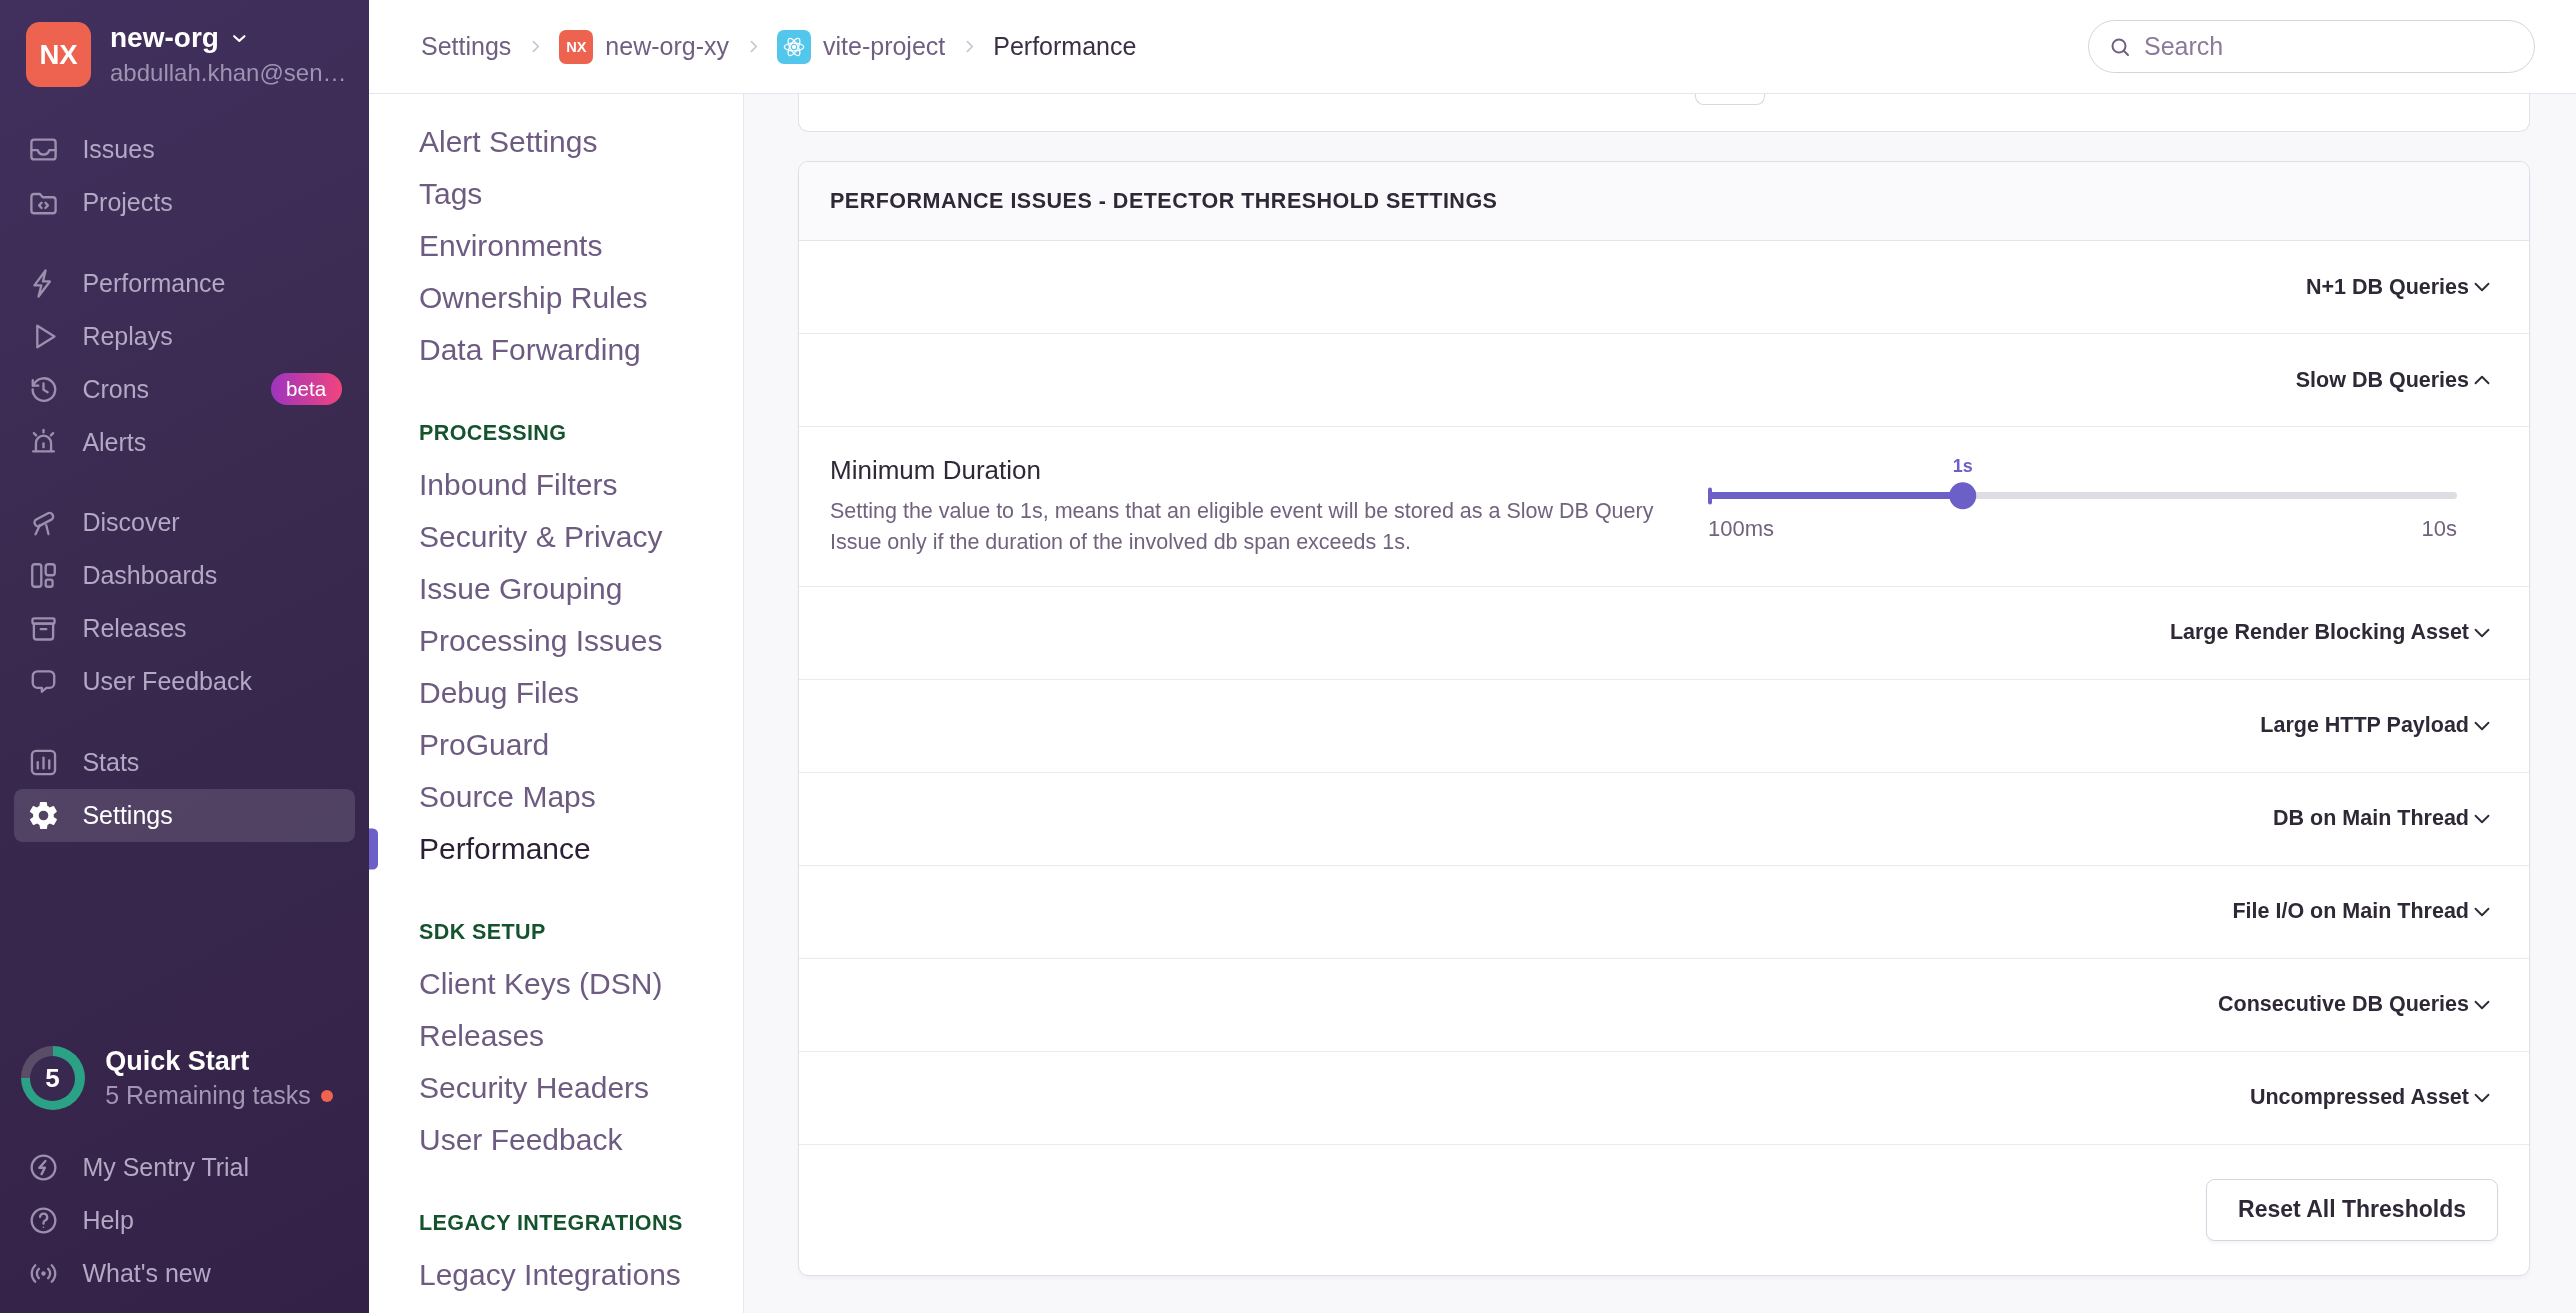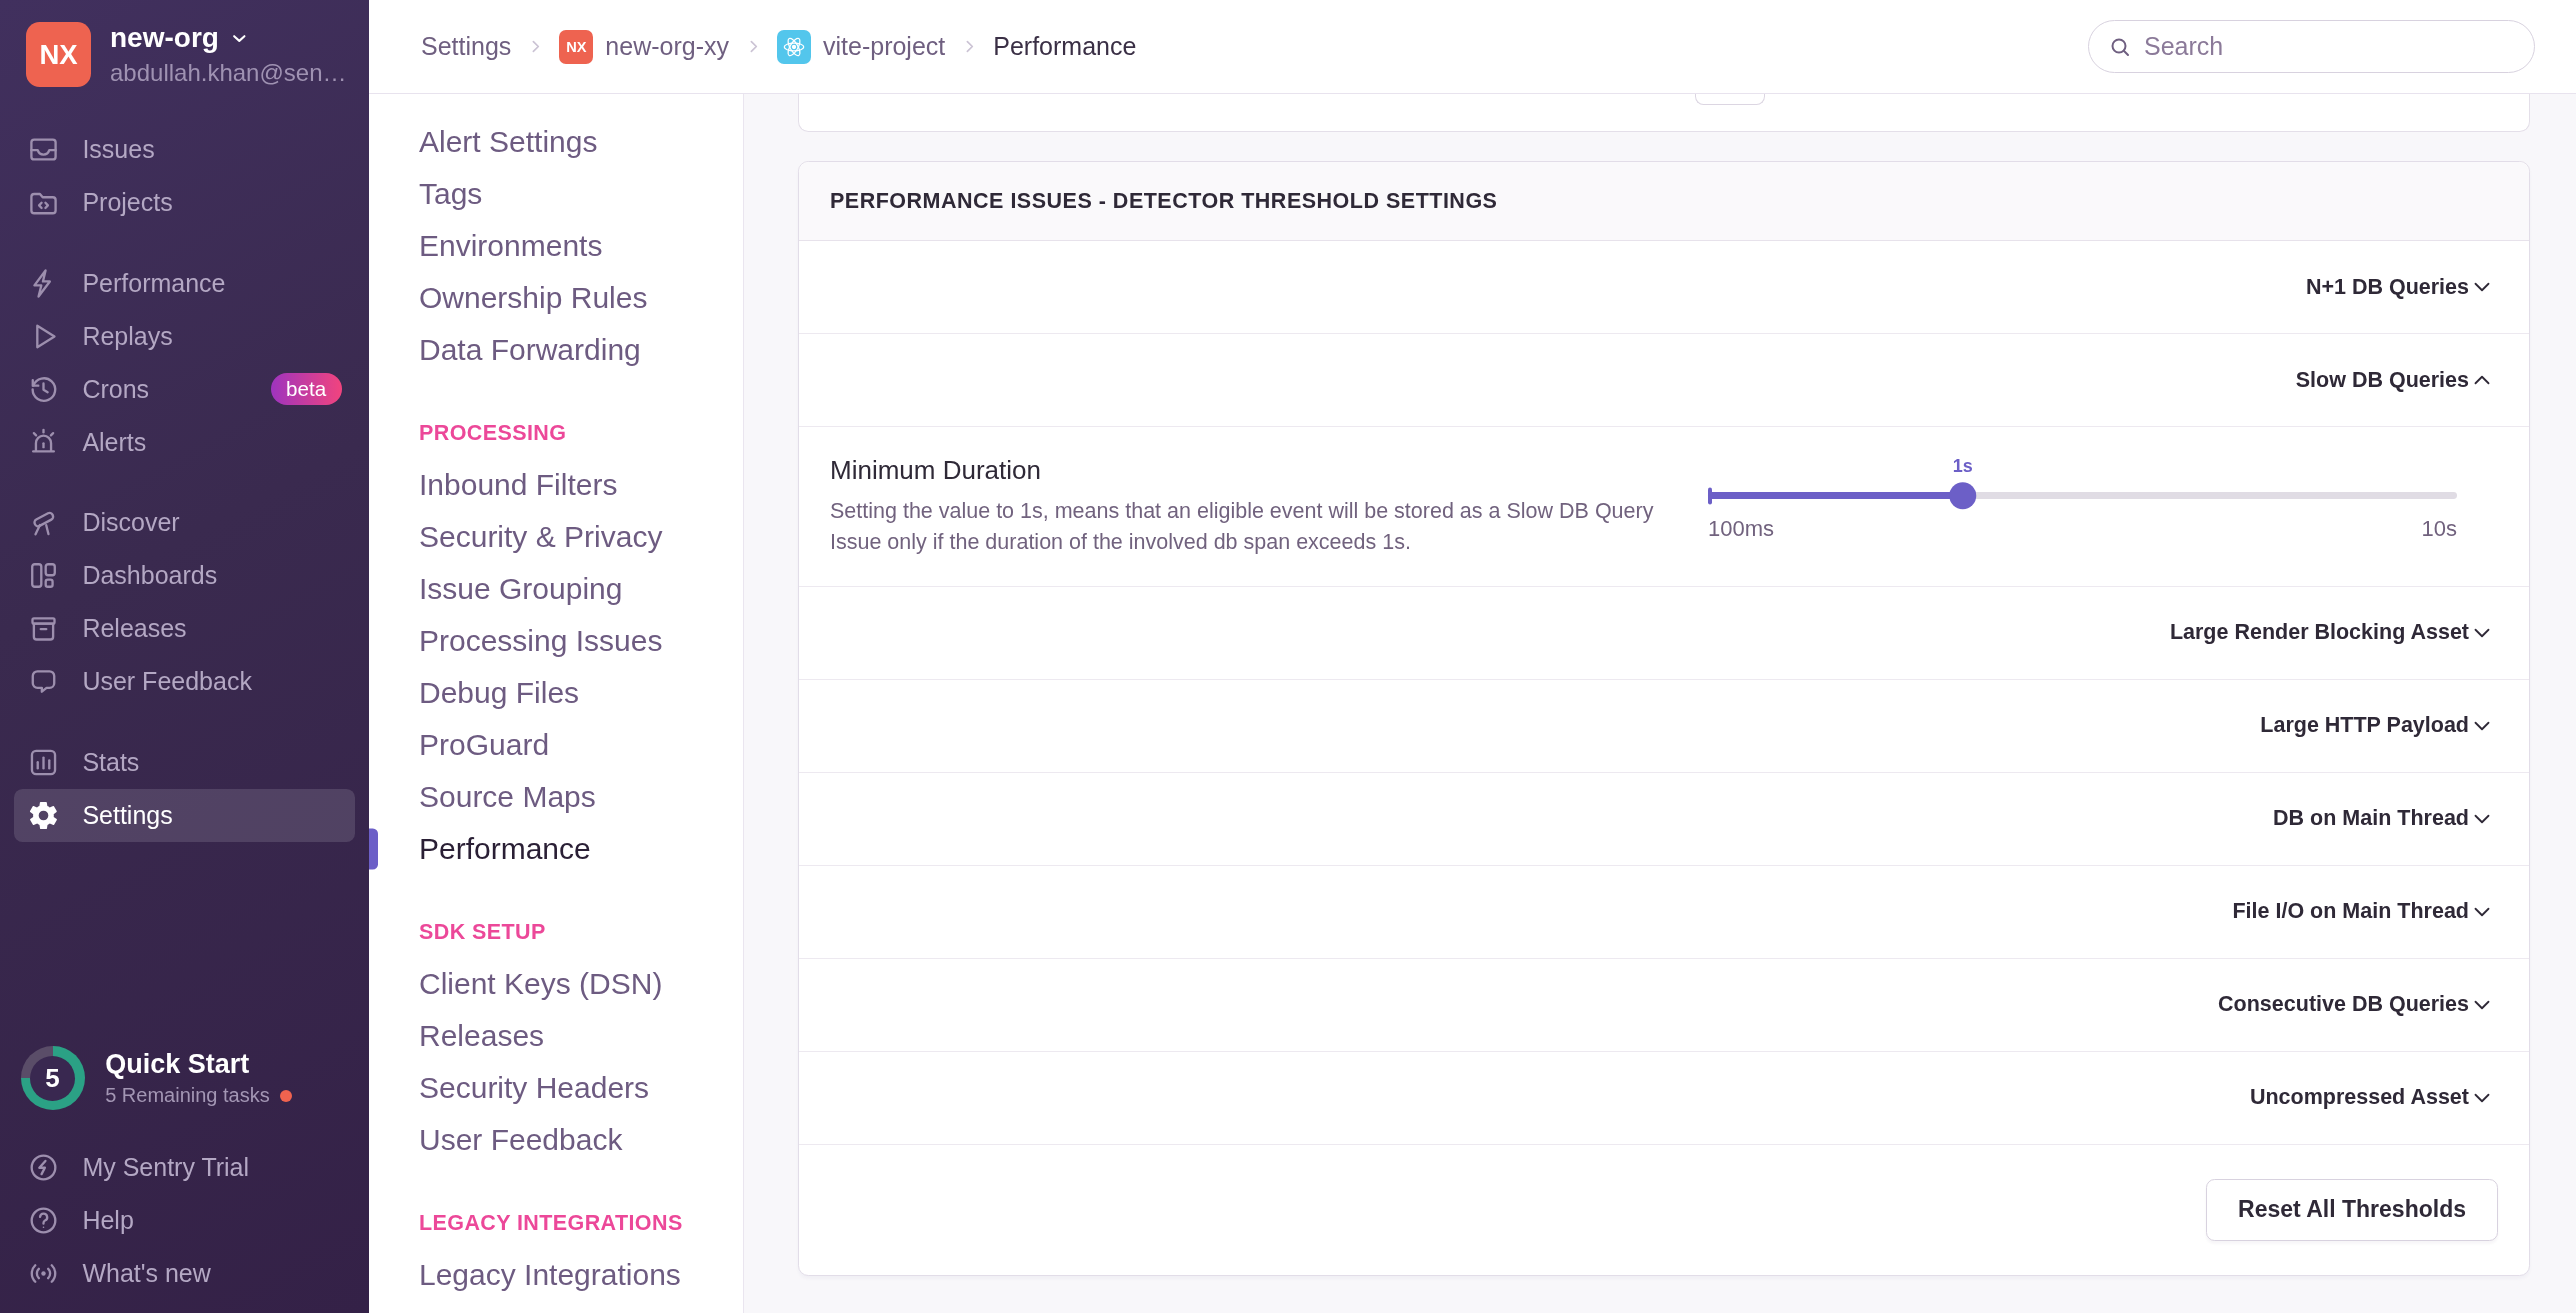--- a/index.html
+++ b/index.html
@@ -30,21 +30,21 @@
   .badge-beta { margin-left:auto; font-size:20.6px; color:#fff; padding:4.3px 15.5px; border-radius:858px;
     background:linear-gradient(90deg,#9E34BE,#F1447E); }
 
   .quickstart { margin-top:auto; display:flex; align-items:center; gap:20.6px; padding:0 13.7px 0 20.6px; }
   .qs-ring { width:64px; height:64px; border-radius:50%; flex:0 0 64px;
     background:conic-gradient(#2BA185 0 75%,#5A4D68 75% 100%); position:relative; }
   .qs-ring::after { content:""; position:absolute; inset:9.4px; border-radius:50%; background:#392850; }
   .qs-num { position:absolute; inset:0; display:flex; align-items:center; justify-content:center;
     font-size:26px; font-weight:bold; color:#fff; z-index:1; }
   .qs-title { font-size:27px; font-weight:600; color:#fff; }
-  .qs-sub { font-size:20px; color:#A396B4; margin-top:4.3px; display:flex; align-items:center; gap:10.3px; }
+  .qs-sub { font-size:25px; color:#A396B4; margin-top:4.3px; display:flex; align-items:center; gap:10.3px; }
   .qs-dot { width:12px; height:12px; border-radius:50%; background:#F0634F; display:inline-block; }
 
   .side-footer { margin-top:31px; padding:0 13.7px; }
 
   
   .right { flex:1; display:flex; flex-direction:column; min-width:0; }
   .topbar { height:94px; flex:0 0 94px; background:#fff; border-bottom:1.7px solid #E8E3EE;
     display:flex; align-items:center; justify-content:space-between; padding:0 41px 0 52px; }
   .breadcrumb { display:flex; align-items:center; gap:15.5px; font-size:25px; color:#6F5F80; }
   .crumb { display:flex; align-items:center; gap:12px; cursor:pointer; }
@@ -66,21 +66,21 @@
 
   
   .settings-nav { width:375px; flex:0 0 375px; background:#fff; border-right:1.7px solid #EAE5EF;
     padding:22px 0 0 50px; }
   .snav-item { height:52px; display:flex; align-items:center; font-size:30px; color:#6D5B81;
     cursor:pointer; position:relative; }
   .snav-item.active { color:#2A1F35; }
   .snav-item.active::before { content:""; position:absolute; left:-50px; top:50%; transform:translateY(-50%);
     width:8.6px; height:41px; background:#6C5FC7; border-radius:0 5.2px 5.2px 0; }
   .snav-header { height:52px; display:flex; align-items:center; margin-top:31px;
-    font-size:21.5px; font-weight:bold; letter-spacing:0.4px; color:#ec4899; }
+    font-size:21.5px; font-weight:bold; letter-spacing:0.4px; color:#14532d; }
 
   
   .main { flex:1; min-width:0; padding:0 46px 0 54px; }
   .cutoff-panel { height:38px; background:#fff; border:1.7px solid #E4DFE9; border-top:none;
     border-radius:0 0 10.3px 10.3px; position:relative; }
   .cutoff-stub { position:absolute; left:896px; top:0; width:70px; height:11px;
     border:1.7px solid #DCD6E2; border-top:none; border-radius:0 0 8.6px 8.6px; background:#fff; }
 
   .panel { margin-top:29px; background:#fff; border:1.7px solid #E2DDE8; border-radius:10.3px;
     box-shadow:0 2.6px 3.4px rgba(44,0,85,0.03); }

